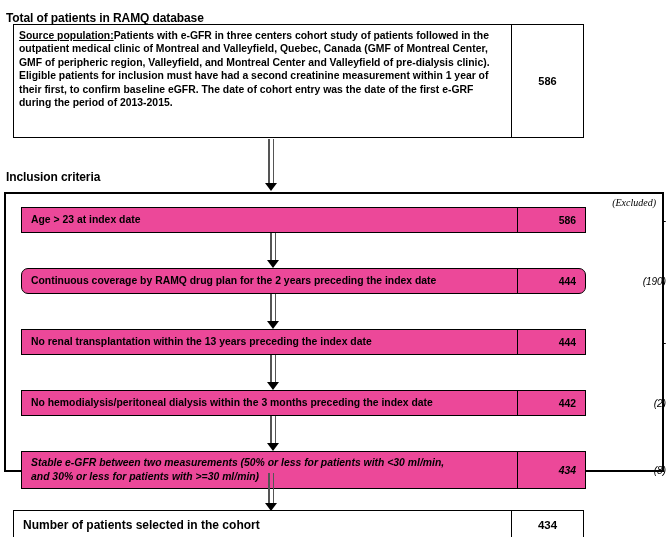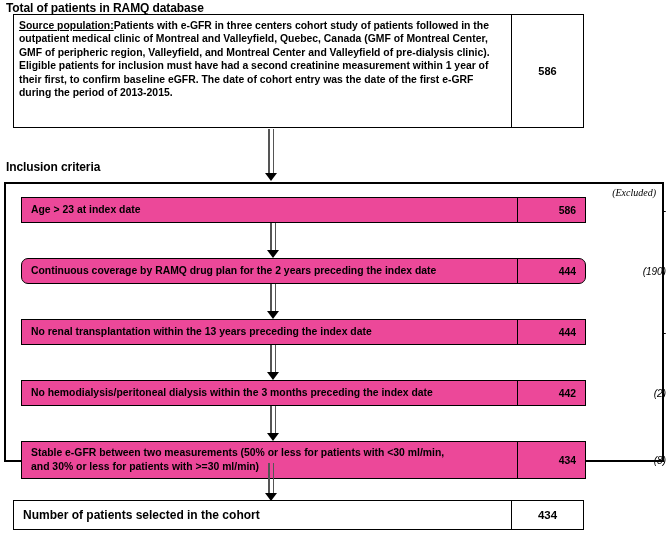--- a/index.html
+++ b/index.html
@@ -11,21 +11,21 @@
     width: 670px;
     height: 537px;
     position: relative;
     font-family: "Liberation Sans", sans-serif;
     color: #000000;
     overflow: hidden;
   }
 
   .canvas {
     position: absolute;
-    left: 0; top: 0;
+    left: 0; top: 10px;
     width: 670px;
     height: 452px;
   }
 
   
   .heading {
     position: absolute;
     font-weight: bold;
     font-size: 12px;
     line-height: 14px;
@@ -279,21 +279,21 @@
       <div class="criteria-excluded" style="height:26px;">(2)</div>
     </div>
 
     <div class="connector" style="left:261px; top:222px; height:35px;">
       <div class="rail rail-left" style="height:27px;"></div>
       <div class="rail rail-right" style="height:27px;"></div>
       <div class="head"></div>
     </div>
 
     <div class="criteria-row" style="top:257px; height:38px;">
-      <div class="criteria-box" style="height:38px;">
+      <div class="criteria-box" style="height:38px;font-style:italic;">
         <div class="criteria-label">
           <span>Stable e-GFR between two measurements (50% or less for patients with &lt;30 ml/min,</span>
           <span>and 30% or less for patients with &gt;=30 ml/min)</span>
         </div>
         <div class="criteria-count">434</div>
       </div>
       <div class="criteria-excluded" style="height:38px;">(8)</div>
     </div>
 
   </div>

